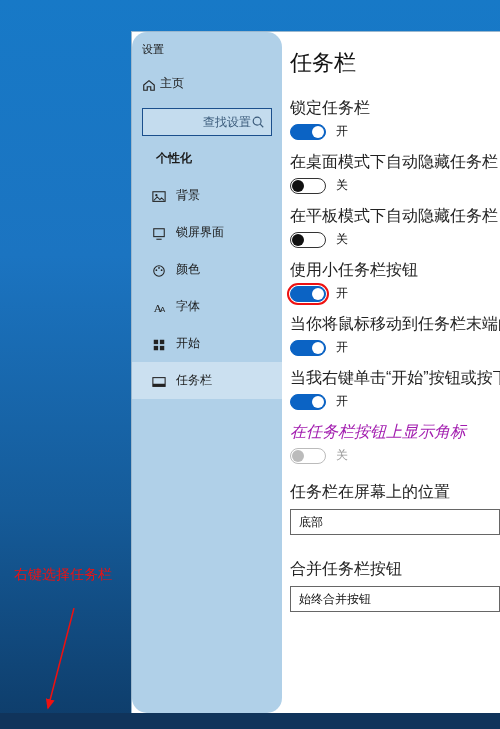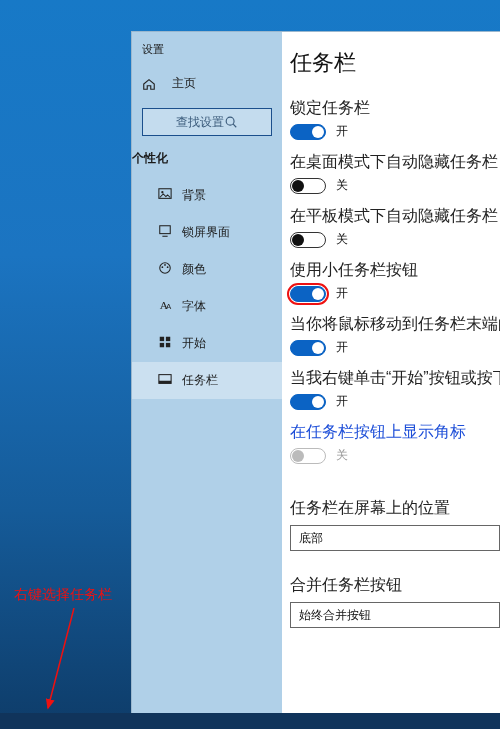--- a/index.html
+++ b/index.html
@@ -11,69 +11,69 @@
   
   .win{
     position:absolute;left:132px;top:32px;right:0;bottom:16px;
     background:#fff;display:flex;box-shadow:0 0 0 1px #9ab7ce;
   }
   
   .side{
     width:150px;flex:0 0 150px;
     background:rgba(111,170,214,.55);
     display:flex;flex-direction:column;color:#1a1a1a;
-    padding-top:6px;box-sizing:border-box;
+    padding-top:6px;box-sizing:border-box;border-radius:15px;
   }
   .app-title{font-size:11px;padding:4px 10px 10px;}
-  .home{display:flex;align-items:center;padding:8px 10px;gap:16px;}
+  .home{display:flex;align-items:flex-end;padding:8px 10px;gap:4px;}
   .ic{width:14px;height:14px;flex:0 0 14px;}
   .search{
     margin:8px 10px 14px;height:26px;border:1px solid #1b4f8c;background:rgba(255,255,255,.25);
-    display:flex;align-items:center;padding:0 6px;justify-content:center;
+    display:flex;align-items:center;padding:0 6px;justify-content:flex-end;
   }
   .search span{color:#3a5a7a;font-size:12px;}
-  .cat{padding:0 0 10px;font-weight:700;font-size:12px;}
-  .item{display:flex;align-items:flex-start;gap:10px;padding:10px 26px;}
+  .cat{padding:0 24px 10px;font-weight:700;font-size:12px;}
+  .item{display:flex;align-items:flex-end;gap:10px;padding:10px 20px;}
   .item.sel{background:rgba(255,255,255,.35);}
   
   .cont{
     flex:1;background:#fff;padding:12px 0 0 8px;box-sizing:border-box;
     display:flex;flex-direction:column;gap:2px;overflow:hidden;
   }
   .page-title{font-size:22px;font-weight:400;margin:4px 0 18px;}
   .opt-lbl{font-size:16px;color:#222;white-space:nowrap;overflow:hidden;}
-  .opt-lbl.dis{color:#1d4ed8;}
+  .opt-lbl.dis{color:#a21caf;font-style:italic;}
   .row{display:flex;align-items:center;gap:10px;margin:4px 0 12px;}
   .tog{
     width:36px;height:16px;border-radius:10px;border:1px solid #333;position:relative;box-sizing:border-box;
   }
   .tog.on{background:#0b63c4;border-color:#0b63c4;}
   .tog .knob{
     position:absolute;top:1px;width:12px;height:12px;border-radius:50%;background:#111;
   }
   .tog.on .knob{background:#fff;right:1px;}
   .tog.off .knob{left:1px;}
   .tog.dis{border-color:#bbb;}
   .tog.dis .knob{background:#bbb;}
   .state{font-size:12px;}
   .state.dis{color:#9a9a9a;}
-  .section{margin-top:20px;}
+  .section{margin-top:4px;}
   .sel-box{
     margin-top:6px;border:1px solid #666;height:26px;display:flex;align-items:center;
     padding:8px 8px;font-size:12px;width:100%;box-sizing:border-box;
   }
   
   .anno{position:absolute;font-size:14px;color:#e11;pointer-events:none;}
   .taskbar{position:absolute;left:0;right:0;bottom:0;height:16px;background:#10345b;}
   svg.arrow{position:absolute;pointer-events:none;}
 </style>
 </head>
 <body>
 
-<div class="anno" style="left:14px;top:586px;">右键选择任务栏</div>
+<div class="anno" style="left:14px;top:566px;">右键选择任务栏</div>
 
 <svg class="arrow" style="left:198px;top:154px;" width="200" height="190">
   <defs>
       <marker id="ah1" markerWidth="8" markerHeight="8" refX="6" refY="3" orient="auto">
         <path d="M0,0 L7,3 L0,6 Z" fill="#e11"></path>
       </marker>
     </defs>
   <line x1="0" y1="0" x2="186" y2="174" stroke="#e11" stroke-width="1.5" marker-end="url(#ah1)"></line>
 </svg>
 

